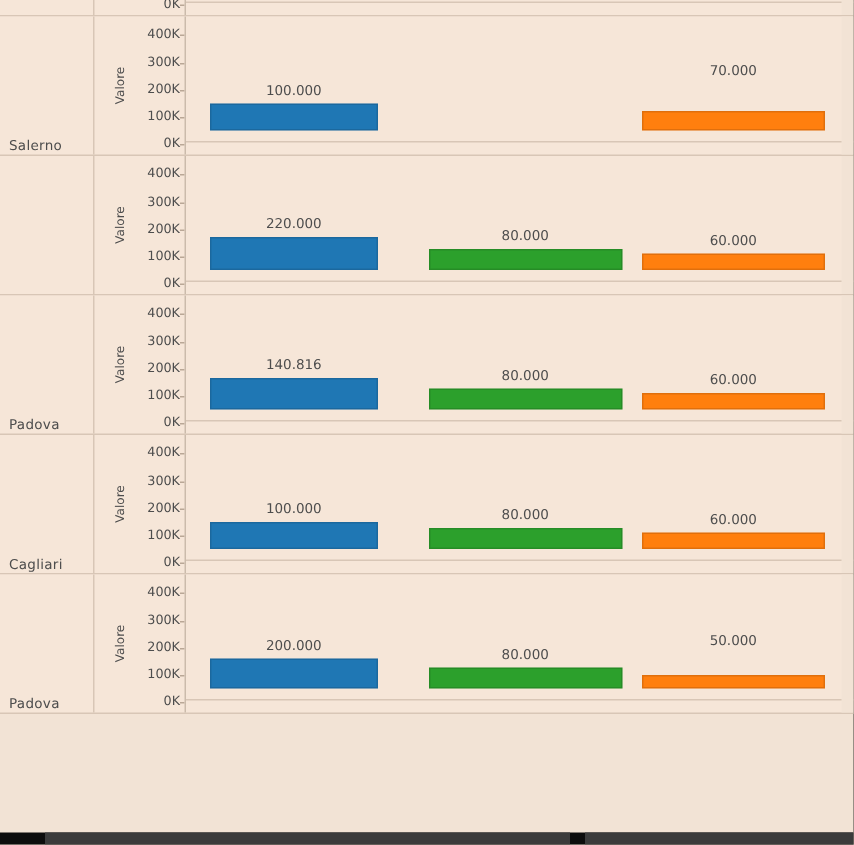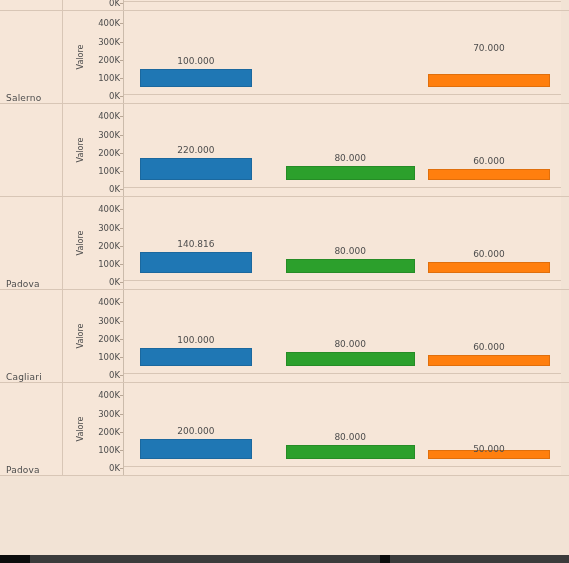--- a/index.html
+++ b/index.html
@@ -397,21 +397,21 @@
           </div>
           <div class="bar-slot" style="left: 37%; width: 29.5%;">
             <div style="position: absolute; left: 0px; right: 0px; bottom: 8px;">
               <div class="bar" title="80.000" style="height: 14.5116px; background: rgb(44, 160, 44);"></div>
               <div class="bar-value" style="bottom: 17.5116px;">80.000</div>
             </div>
           </div>
           <div class="bar-slot" style="left: 69.5%; width: 28%;">
             <div style="position: absolute; left: 0px; right: 0px; bottom: 8px;">
               <div class="bar" title="50.000" style="height: 9.06977px; background: rgb(255, 127, 14);"></div>
-              <div class="bar-value" style="bottom: 5px;">50.000</div>
+              <div class="bar-value" style="bottom: 26px;">50.000</div>
             </div>
           </div>
         </div>
         <div class="baseline"></div>
         <div class="right-gutter"></div>
       </div>
     </div>
 
   <div id="bottom-chrome">
     <div class="seg" style="left:30px;width:350px;"></div>

